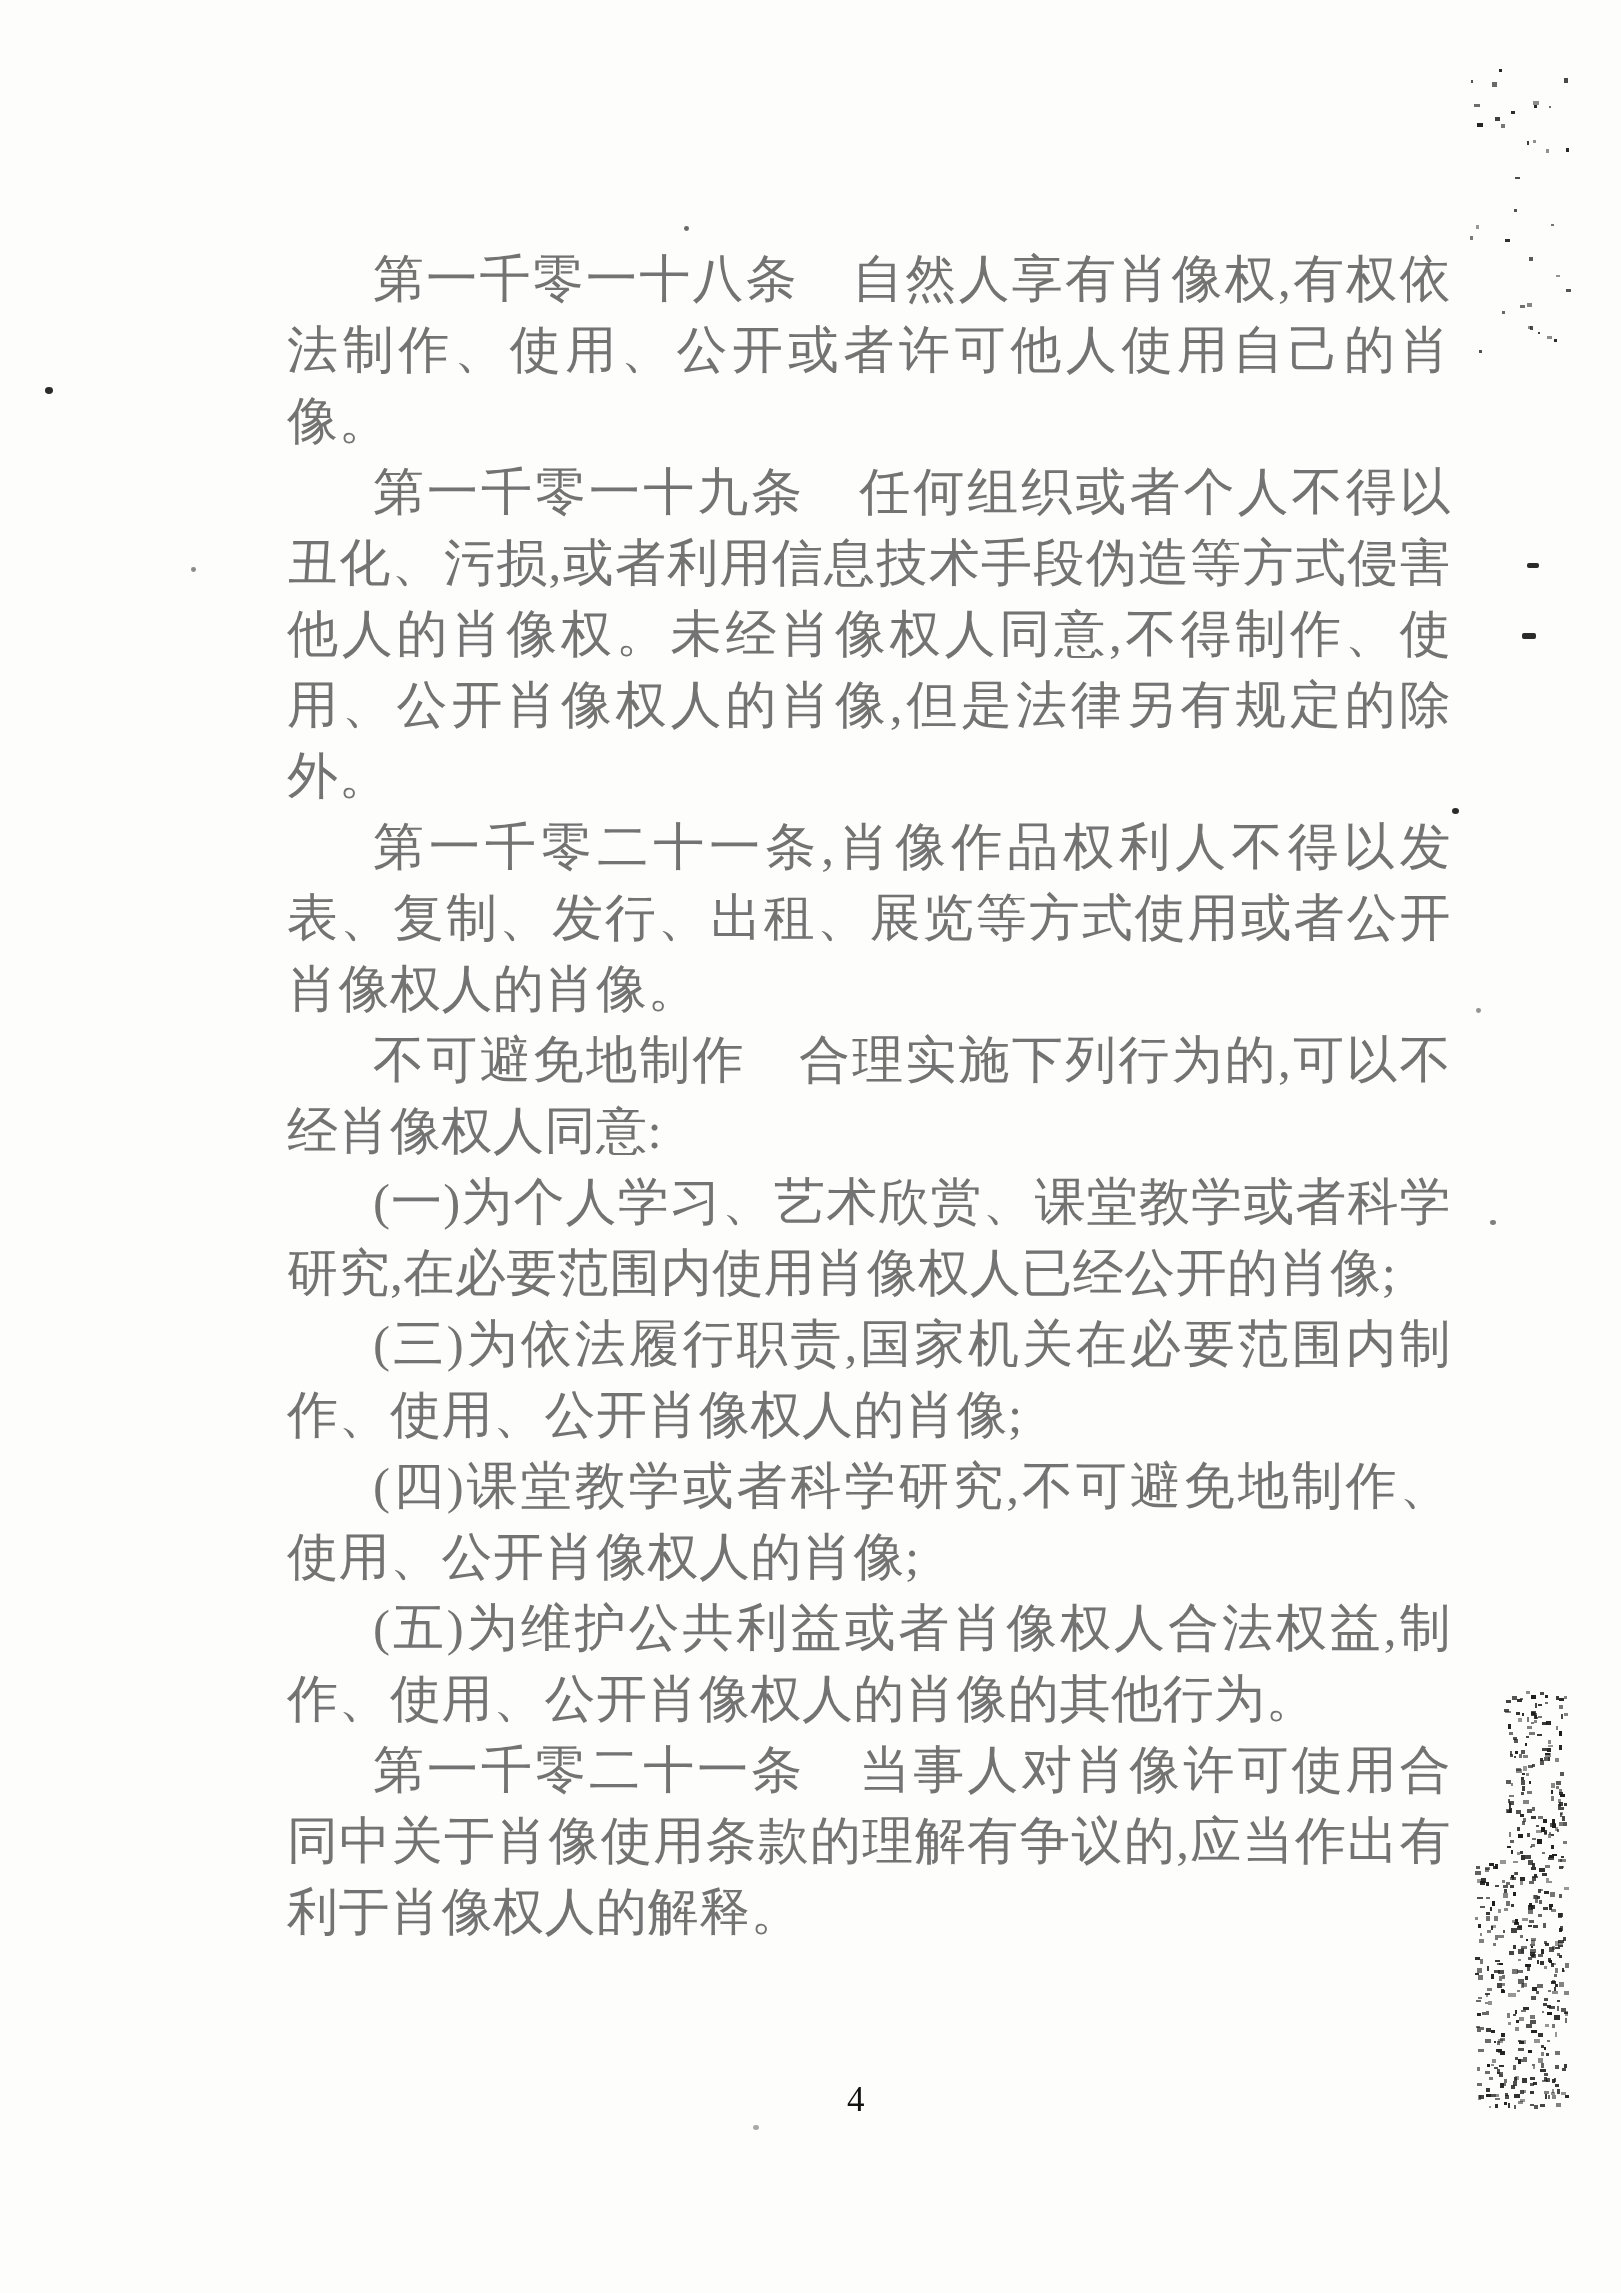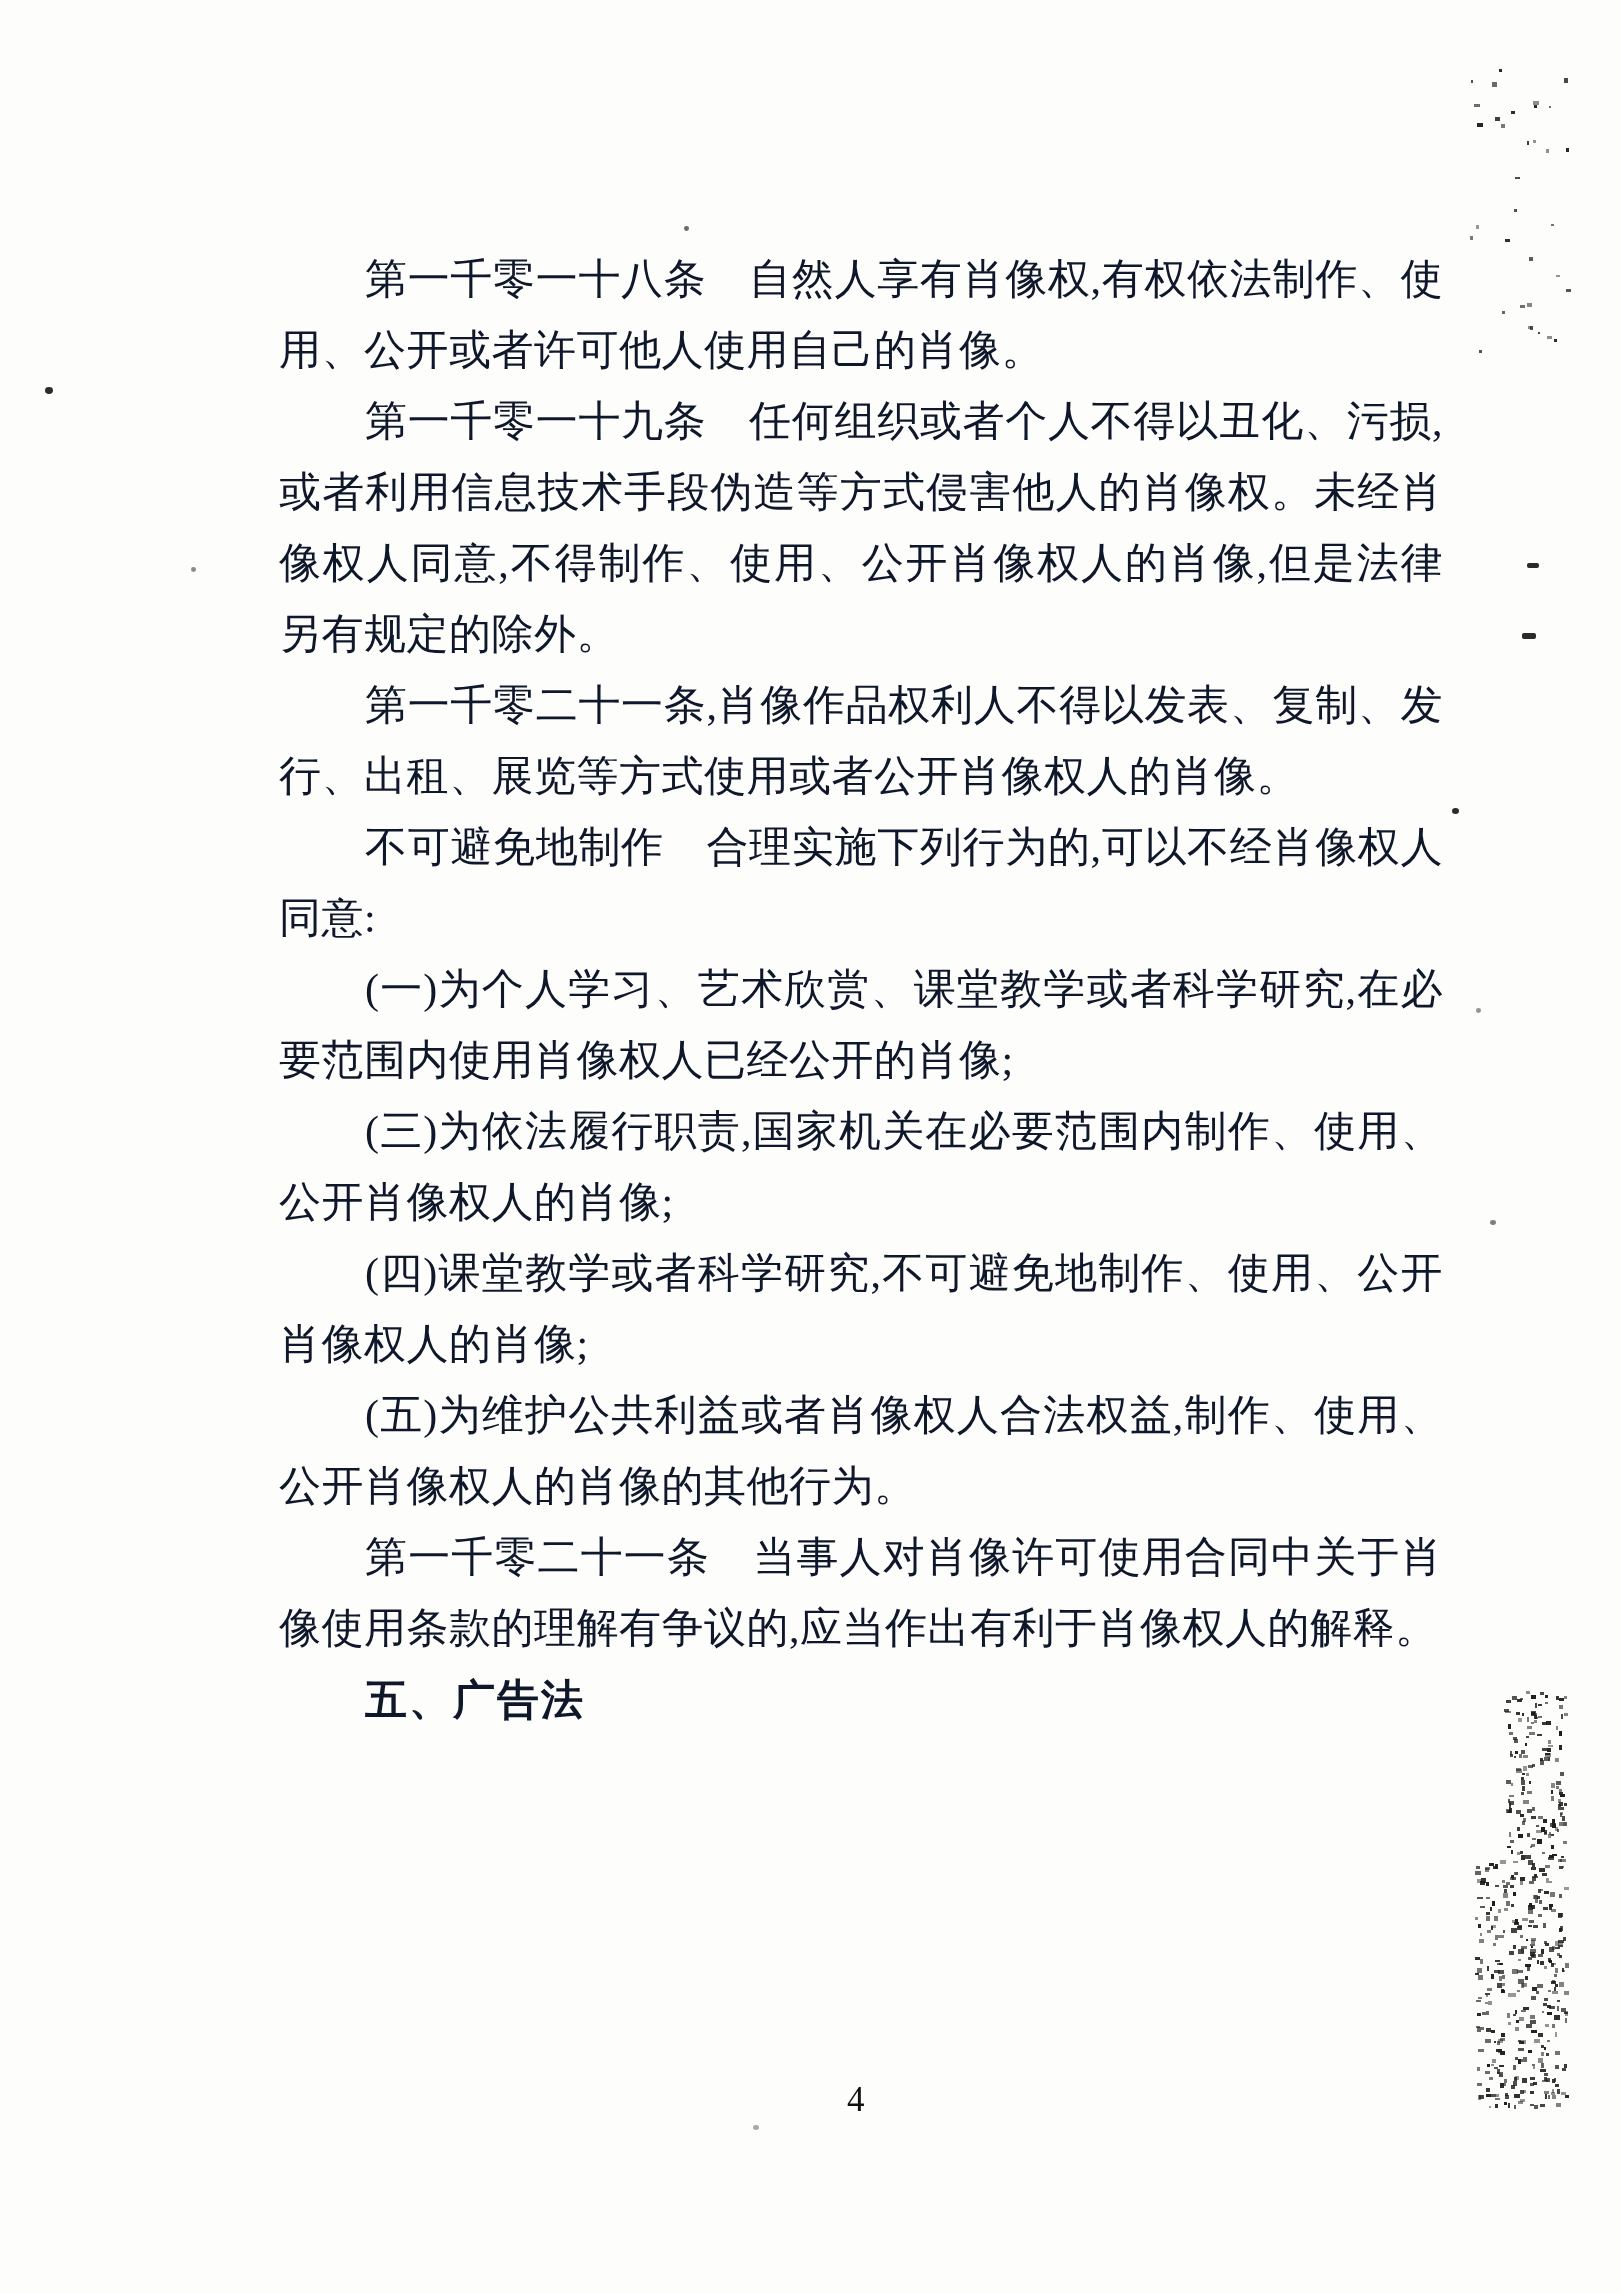--- a/index.html
+++ b/index.html
@@ -5,22 +5,22 @@
   html,body{margin:0;padding:0;}
   body{
     width:1621px;height:2294px;position:relative;overflow:hidden;
     background:#ffffff;
     font-family:"Liberation Serif","DejaVu Serif",serif;
   }
   .page{
     position:absolute;inset:0;background:#fdfdfc;
   }
   .body-text{
-    position:absolute;left:279px;top:244px;width:1164px;
-    color:#0f172a;font-size:42px;line-height:71px;
+    position:absolute;left:287px;top:244px;width:1164px;
+    color:#737373;font-size:51px;line-height:71px;
     text-align:justify;text-justify:inter-character;
     letter-spacing:0.5px;
   }
   .para{margin:0;text-indent:86px;}
   .heading{
     font-weight:bold;
     font-family:"Liberation Sans","DejaVu Sans",sans-serif;
     letter-spacing:2px;
   }
   .page-number{
@@ -40,21 +40,20 @@
   <div class="body-text">
     <p class="para">第一千零一十八条　自然人享有肖像权,有权依法制作、使用、公开或者许可他人使用自己的肖像。</p>
     <p class="para">第一千零一十九条　任何组织或者个人不得以丑化、污损,或者利用信息技术手段伪造等方式侵害他人的肖像权。未经肖像权人同意,不得制作、使用、公开肖像权人的肖像,但是法律另有规定的除外。</p>
     <p class="para">第一千零二十一条,肖像作品权利人不得以发表、复制、发行、出租、展览等方式使用或者公开肖像权人的肖像。</p>
     <p class="para">不可避免地制作　合理实施下列行为的,可以不经肖像权人同意:</p>
     <p class="para">(一)为个人学习、艺术欣赏、课堂教学或者科学研究,在必要范围内使用肖像权人已经公开的肖像;</p>
     <p class="para">(三)为依法履行职责,国家机关在必要范围内制作、使用、公开肖像权人的肖像;</p>
     <p class="para">(四)课堂教学或者科学研究,不可避免地制作、使用、公开肖像权人的肖像;</p>
     <p class="para">(五)为维护公共利益或者肖像权人合法权益,制作、使用、公开肖像权人的肖像的其他行为。</p>
     <p class="para">第一千零二十一条　当事人对肖像许可使用合同中关于肖像使用条款的理解有争议的,应当作出有利于肖像权人的解释。</p>
-    <p class="para heading">五、广告法</p>
   </div>
 
   <div class="page-number">4</div>
 
   <div class="noise" style="left:1470px;top:61px;width:108px;height:294px;">
       <i style="left:0px;top:175px;width:2.7px;height:4.2px;opacity:0.58"></i>
       <i style="left:35px;top:178px;width:5px;height:2.5px;opacity:0.91"></i>
       <i style="left:68px;top:271px;width:2.3px;height:2.4px;opacity:0.82"></i>
       <i style="left:63px;top:40px;width:5.8px;height:4.2px;opacity:0.50"></i>
       <i style="left:8.6px;top:289px;width:3.1px;height:2.8px;opacity:0.76"></i>

